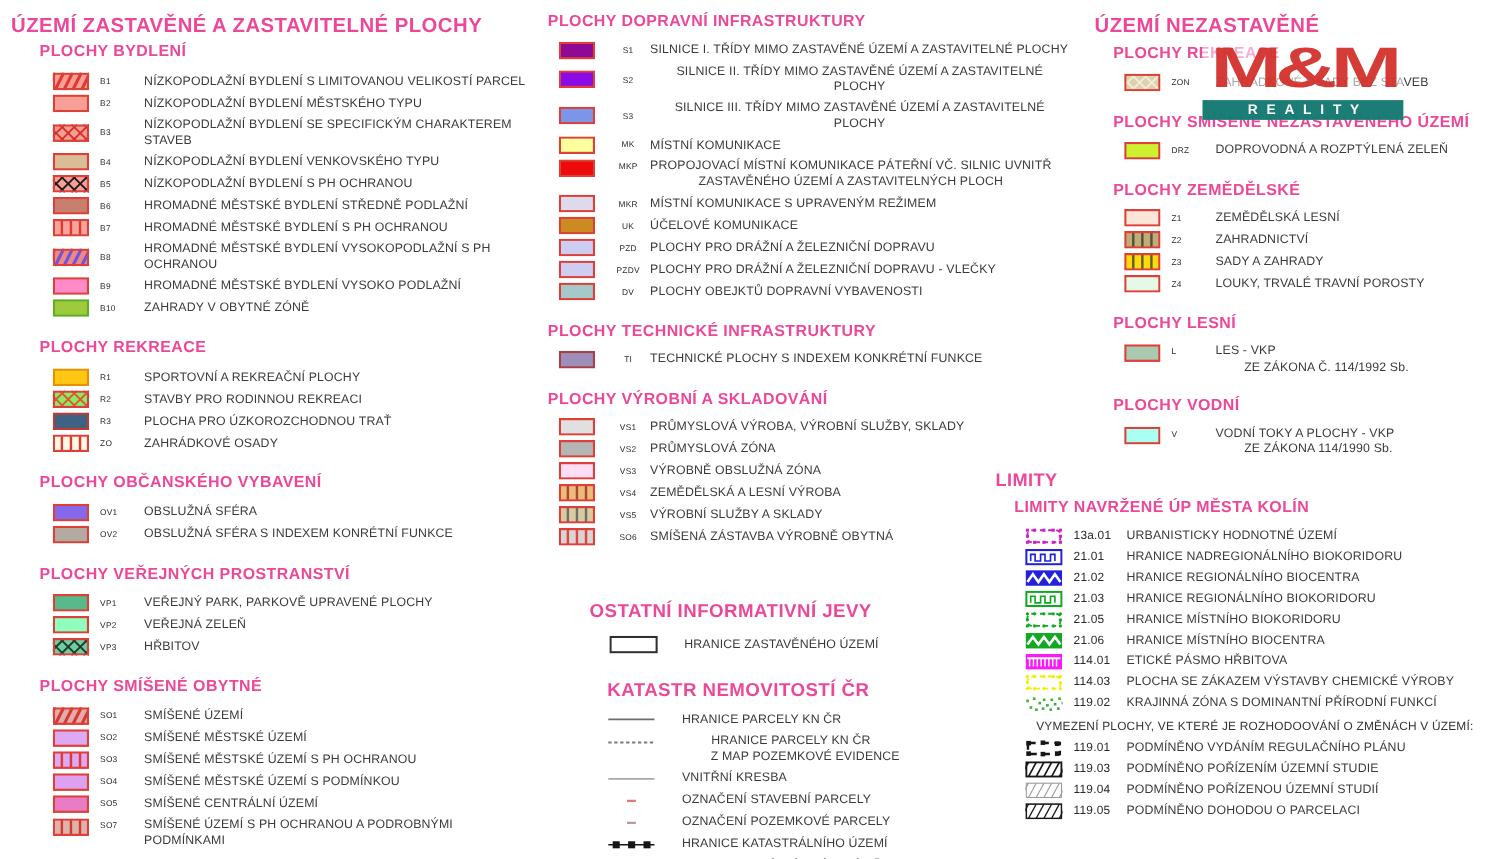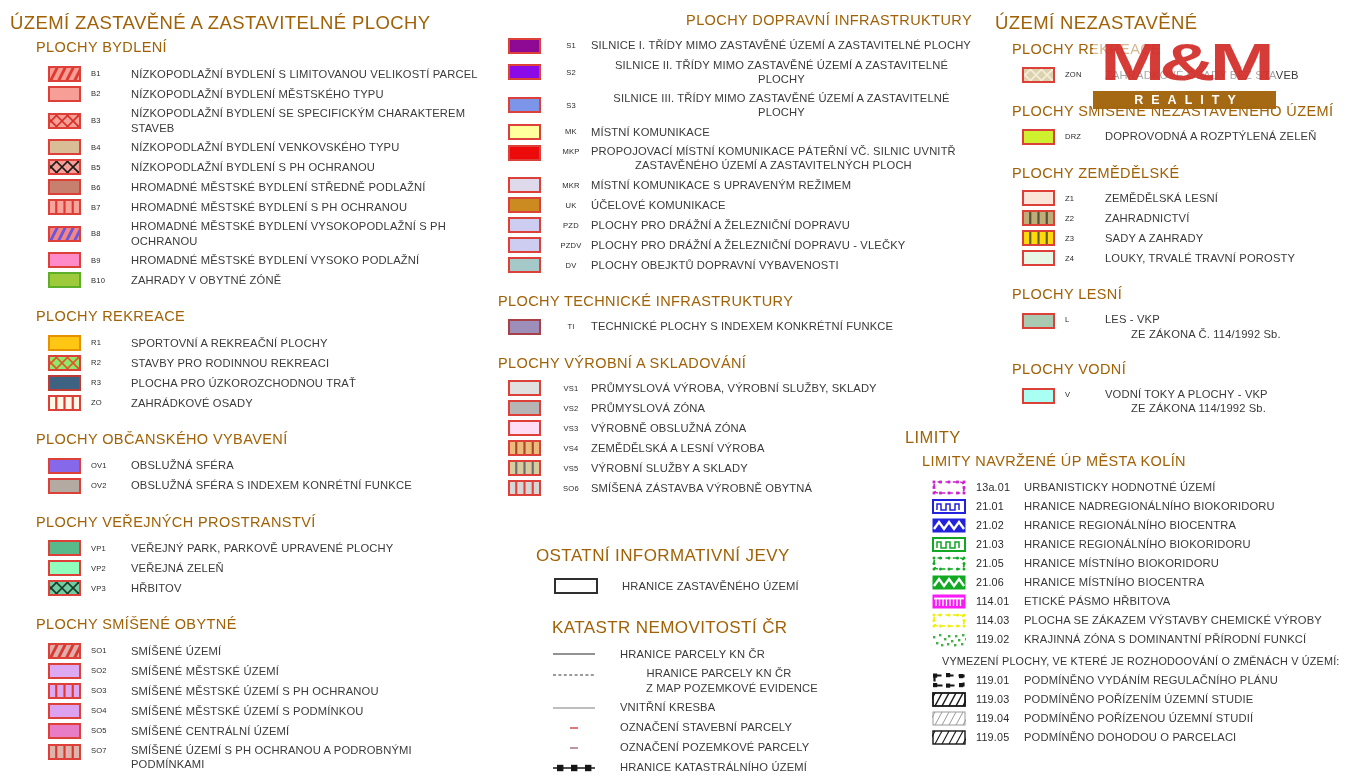--- a/index.html
+++ b/index.html
@@ -3,31 +3,31 @@
 <meta charset="utf-8">
 <style>
   html,body{margin:0;padding:0;background:#fff;}
   .canvas{position:relative;width:1360px;height:781px;background:#fff;overflow:hidden;
           font-family:"Liberation Sans",sans-serif;color:#383838;}
   .col{position:absolute;top:10px;}
   .col1{left:10px;width:478px;}
   .col2{left:496px;width:476px;}
   .col3{left:905px;width:452px;}
 
-  .h{font-weight:normal;color:#a16207;letter-spacing:.4px;line-height:1.15;}
+  .h{font-weight:bold;color:#ec4899;letter-spacing:.4px;line-height:1.15;}
   .h1{font-size:18.5px;}
   .h2{font-size:14.5px;}
 
   .col1 .h1{margin:2px 0 6px 0;}
   .col1 .h2{margin:20px 0 9px 26px;}
   .col1 .b-plochy-bydleni{margin-top:6px;}
   .col1 .rows{margin-left:38px;margin-top:10px;}
 
   .col2 .h2{margin:20px 0 9px 2px;}
-  .col2 .b-plochy-dopravni-infrastruktury{margin:2px 0 9px 2px;text-align:right;}
+  .col2 .b-plochy-dopravni-infrastruktury{margin:2px 0 9px 2px;}
   .col2 .rows{margin-left:12px;text-align:center;}
   .b-ostatni-informativni-jevy{font-size:17px;margin:50px 0 12px 40px !important;}
   .b-ostatni-rows{margin-left:58px !important;}
   .b-katastr-nemovitosti-cr{font-size:17px;margin:24px 0 9px 56px !important;}
   .b-katastr-rows{margin-left:56px !important;}
 
   .col3 .h1{margin:2px 0 4px 90px;}
   .col3 .h2{margin:20px 0 9px 107px;}
   .col3 .b-plochy-rekreace-nezast{margin-top:8px;}
   .col3 .rows{margin-left:117px;}
@@ -44,21 +44,21 @@
   .code{flex:none;width:40px;font-size:7.6px;color:#2a2a2a;letter-spacing:.2px;}
   .lim .code{width:48px;font-size:10.8px;}
   .lbl{font-size:11.2px;line-height:1.3;letter-spacing:.15px;white-space:pre-wrap;color:#3a3a3a;}
   .nocode .sw{margin-right:24px;}
 
   .logo{position:absolute;left:1093px;top:33px;width:183px;height:76px;
         background:rgba(255,255,255,.55);overflow:hidden;}
   .logo-mm{height:58px;display:flex;align-items:center;justify-content:center;
            font-weight:bold;font-size:52px;line-height:58px;color:#D22B27;
            transform:scaleX(1.5);letter-spacing:-4px;opacity:.92;}
-  .logo-bar{height:18px;background:#a16207;color:#fff;font-weight:bold;font-size:12.5px;
+  .logo-bar{height:18px;background:#0f766e;color:#fff;font-weight:bold;font-size:12.5px;
             letter-spacing:8px;display:flex;align-items:center;justify-content:center;
             padding-left:9px;opacity:.95;}
 </style>
 </head>
 <body>
 
 <div class="canvas">
   <div class="col col1" id="col-0">
       <div class="h h1 b-uzemi-zastavene">ÚZEMÍ ZASTAVĚNÉ A ZASTAVITELNÉ PLOCHY</div>
       <div class="h h2 b-plochy-bydleni">PLOCHY BYDLENÍ</div>
@@ -630,21 +630,21 @@
         </div>
       </div>
       <div class="h h2 b-plochy-vodni">PLOCHY VODNÍ</div>
       <div class="rows b-v-rows">
         <div class="row ml2">
           <span class="sw" style="width: 33px;"><svg width="33" height="16" viewBox="0 0 33 16" xmlns="http://www.w3.org/2000/svg">
               <rect x="1" y="1" width="31" height="14" fill="#A9FFF1" stroke="#DC4038" stroke-width="2"></rect>
             </svg></span>
           <span class="code">V</span>
           <span class="lbl">VODNÍ TOKY A PLOCHY - VKP
-        ZE ZÁKONA 114/1992 Sb.</span>
+        ZE ZÁKONA 114/1990 Sb.</span>
         </div>
       </div>
       <div class="h h1 b-limity">LIMITY</div>
       <div class="h h2 b-limity-navrzene">LIMITY NAVRŽENÉ ÚP MĚSTA KOLÍN</div>
       <div class="rows b-limity-rows lim">
         <div class="row">
           <span class="sw" style="width: 34px;"><svg width="34" height="15" viewBox="0 0 34 15" xmlns="http://www.w3.org/2000/svg">
               <rect x="2" y="2" width="30" height="11" rx="4" fill="none" stroke="#CC22CC" stroke-width="1.7" stroke-dasharray="4,3.4"></rect>
               <rect x="0.6000000000000001" y="0.6" width="2.8" height="2.8" fill="#CC22CC"></rect>
               <rect x="0.6000000000000001" y="11.6" width="2.8" height="2.8" fill="#CC22CC"></rect>

